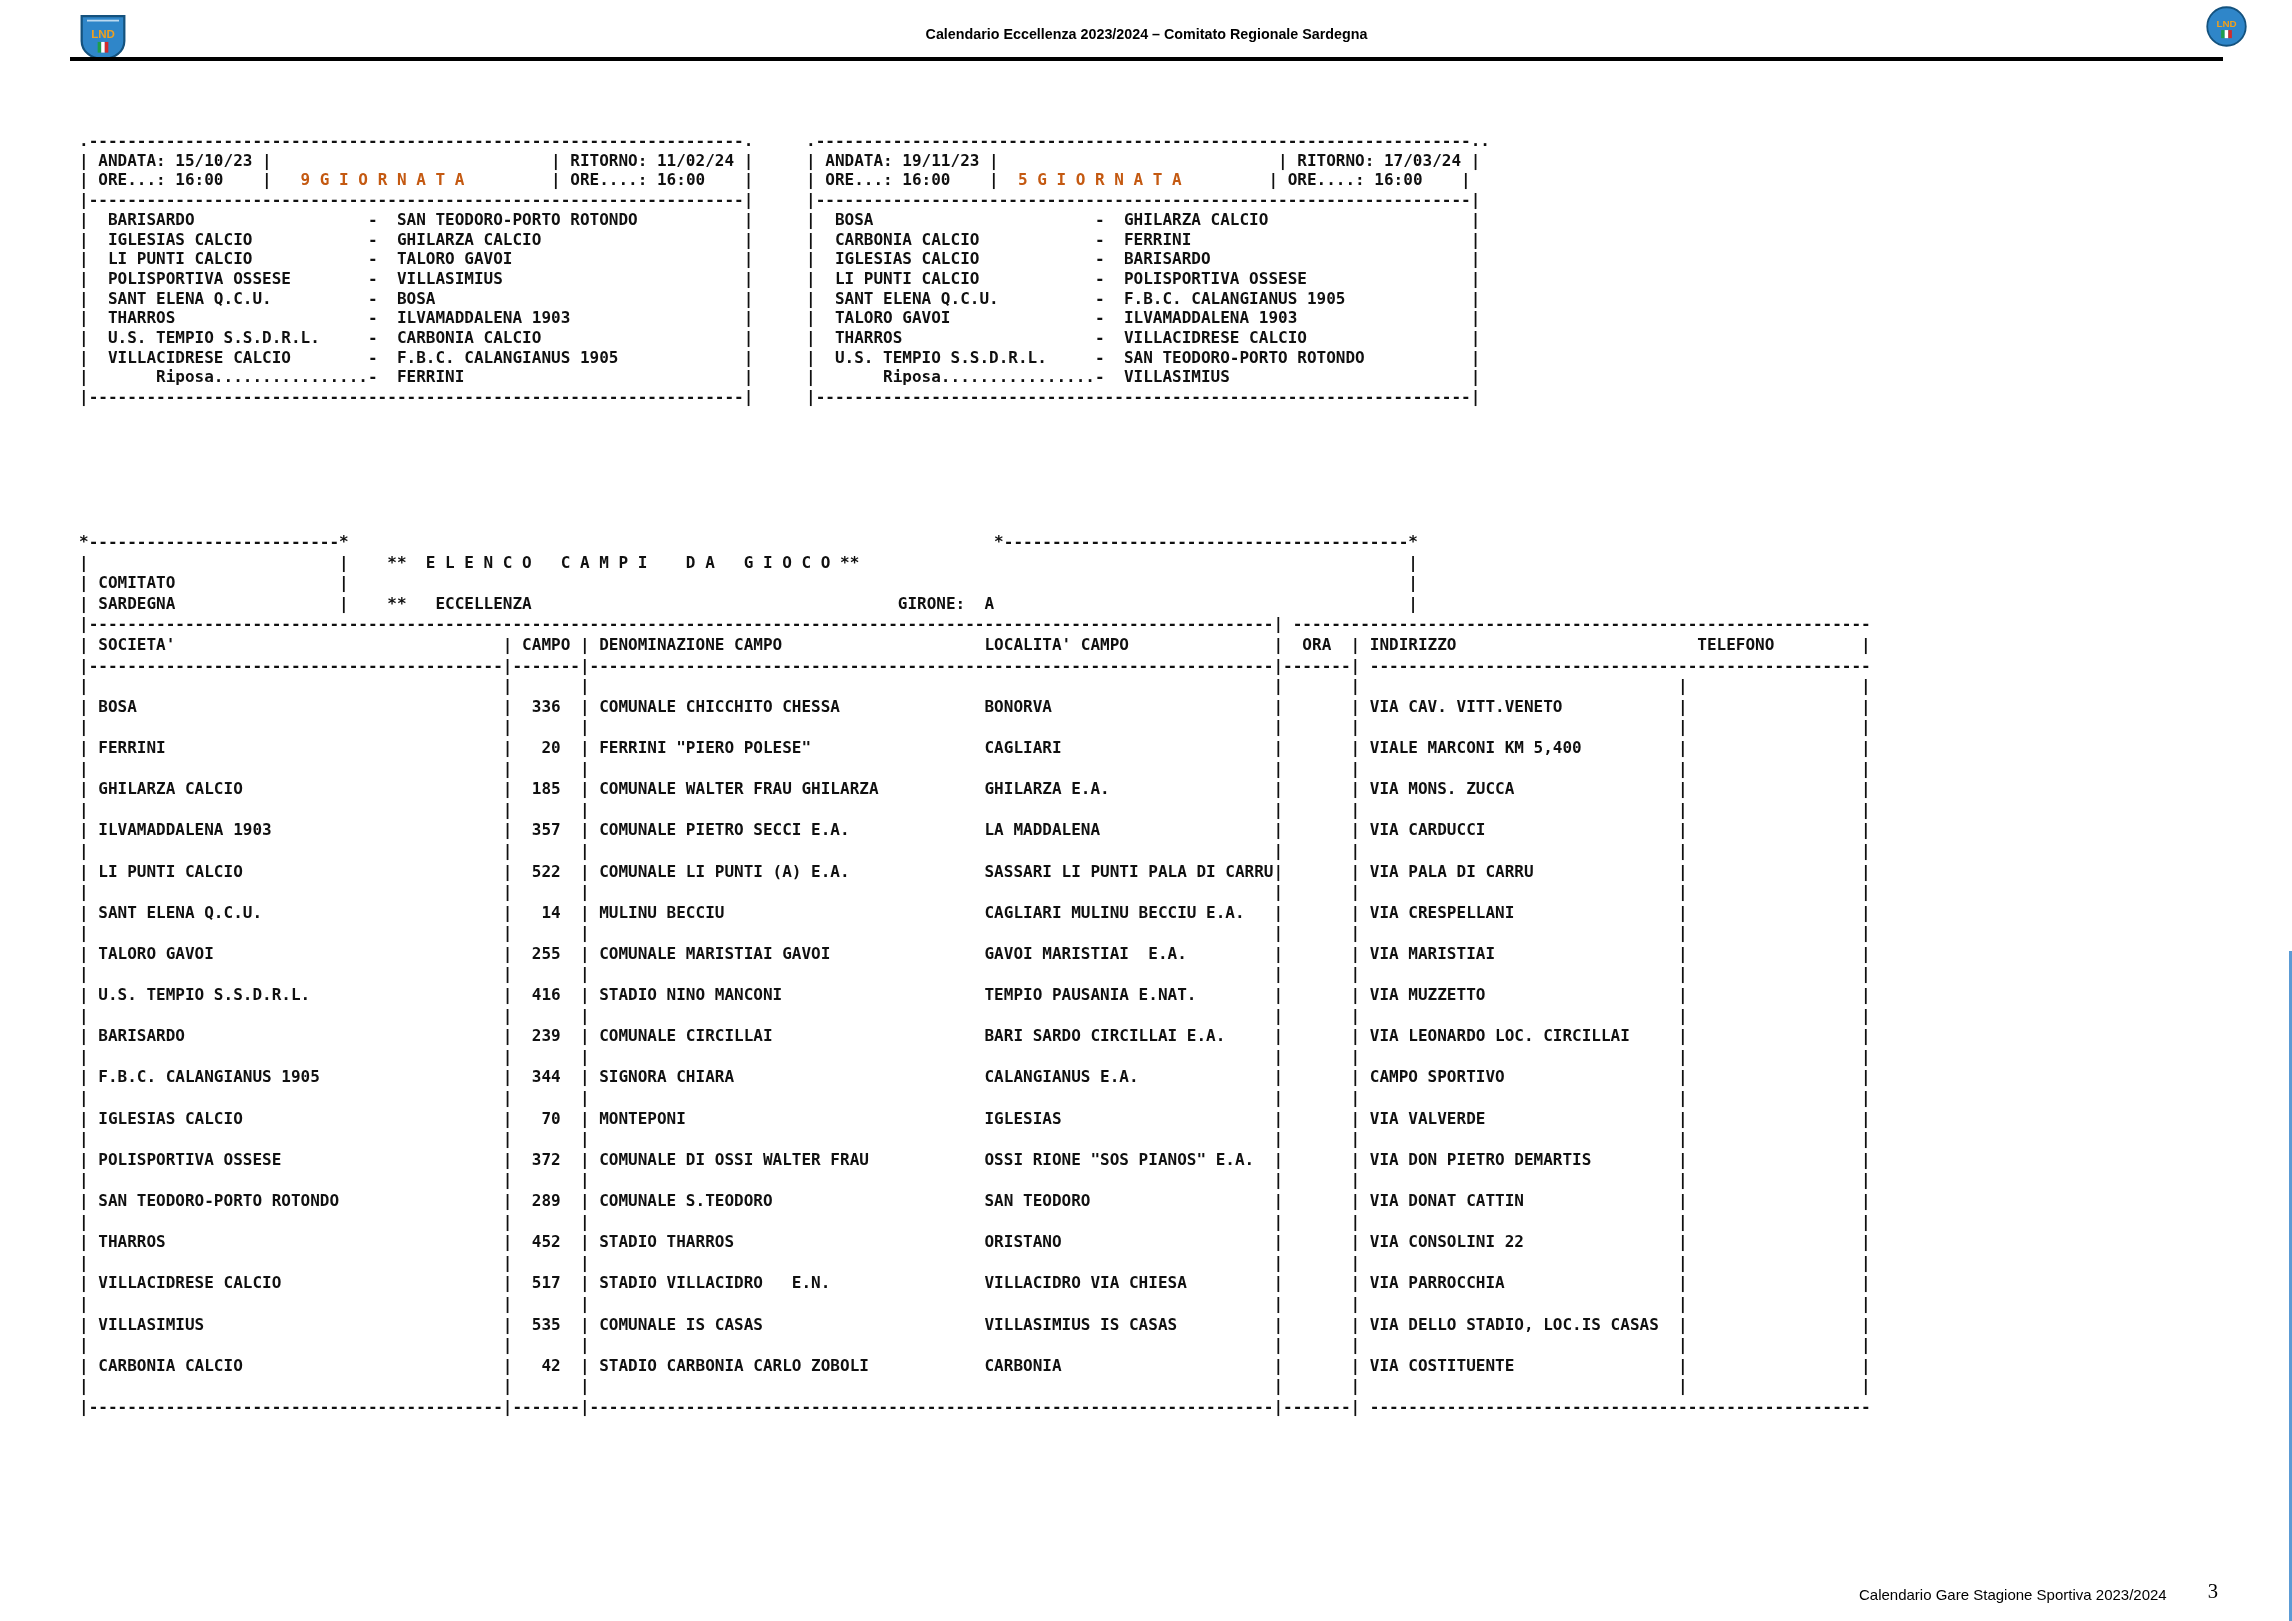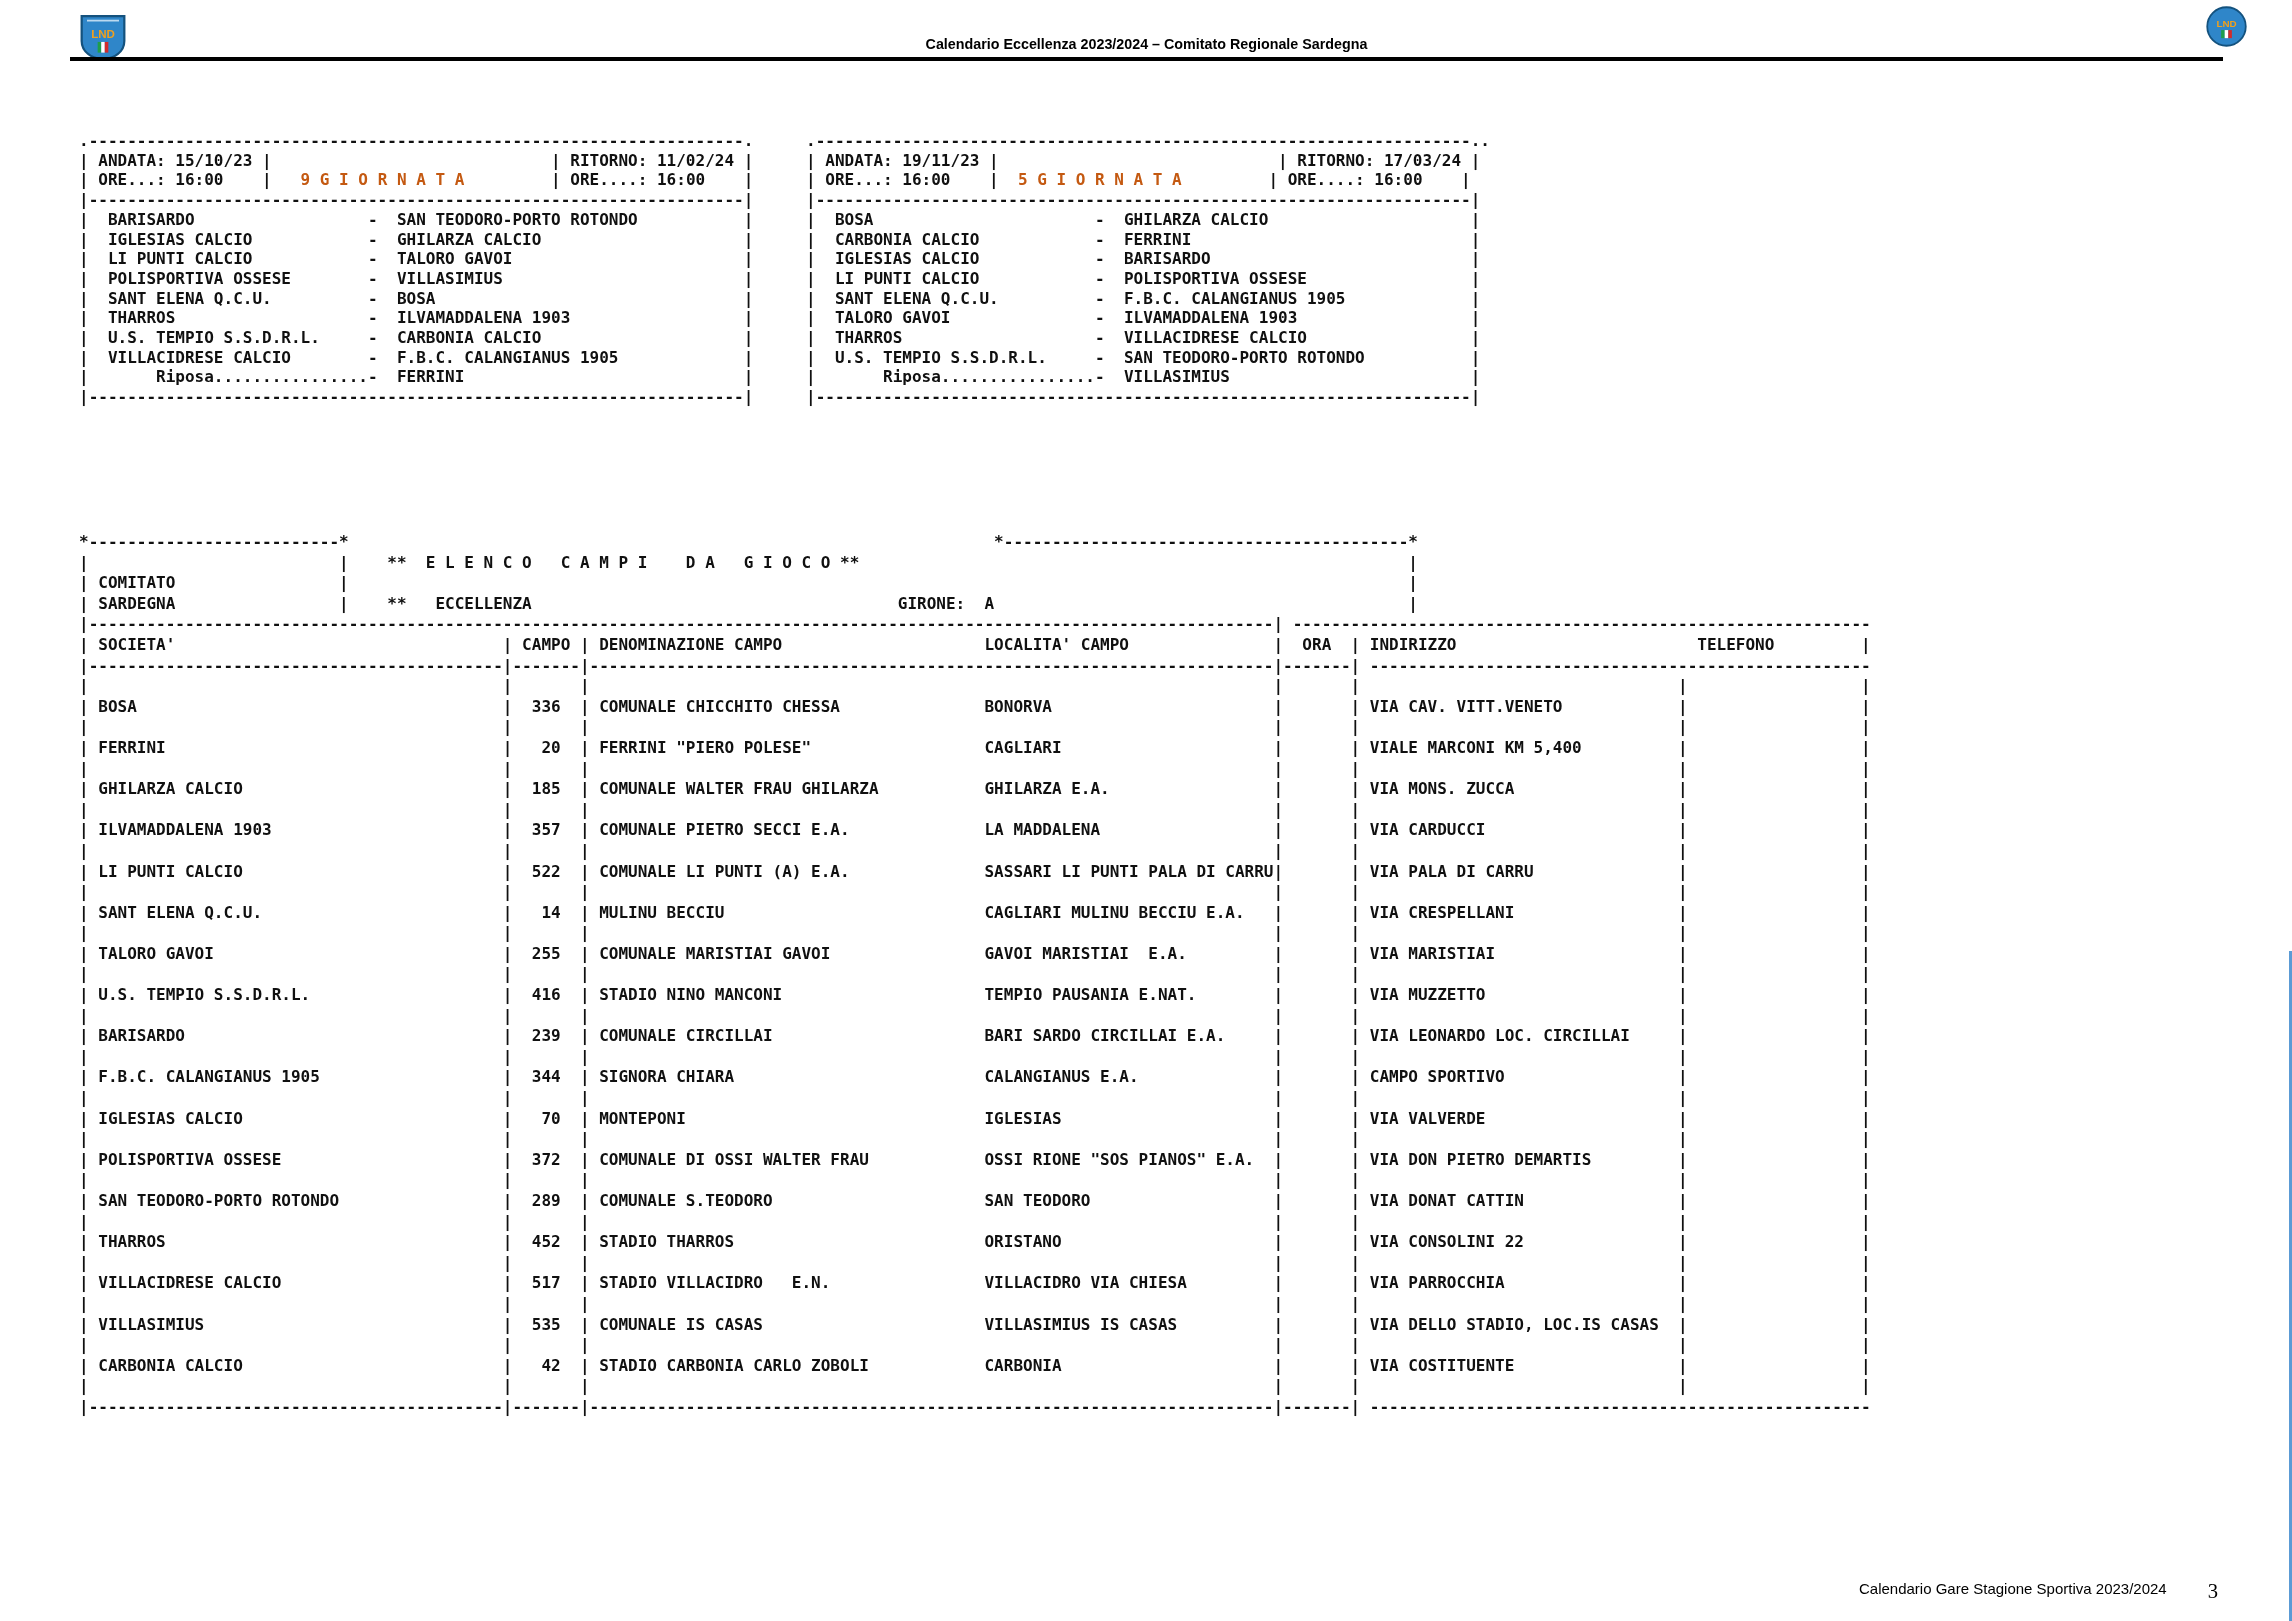--- a/index.html
+++ b/index.html
@@ -1,30 +1,30 @@
 <!DOCTYPE html>
 <html style="font-size:14.3px"><head>
 <meta charset="utf-8">
 <style>
   html,body{margin:0;padding:0;background:#ffffff;}
   .page{position:relative;width:2293px;height:1621px;background:#ffffff;overflow:hidden;
         font-family:"Liberation Sans",sans-serif;}
-  .title{position:absolute;top:36px;left:0;width:100%;text-align:center;
+  .title{position:absolute;top:26px;left:0;width:100%;text-align:center;
          font:700 14.3px "Liberation Sans",sans-serif;color:#000;}
   .rule{position:absolute;top:57px;left:70px;width:2153px;height:3.6px;background:#000;}
   .logo-left{position:absolute;left:79px;top:14.3px;}
   .logo-right{position:absolute;left:2205px;top:5.4px;}
   .mono{position:absolute;margin:0;font:bold 16px "DejaVu Sans Mono","Liberation Mono",monospace;
         color:#101010;white-space:pre;}
   .box{line-height:19.7px;top:131px;}
   .box1{left:79px;}
   .box2{left:806px;}
   .tbl{left:79px;top:532px;line-height:20.6px;}
   .orange{color:#c45911;}
-  .footer{position:absolute;top:1580px;right:75px;display:flex;align-items:flex-start;gap:41px;
+  .footer{position:absolute;top:1580px;right:75px;display:flex;align-items:flex-end;gap:41px;
           font-size:15px;color:#000;}
   .pageno{font-family:"Liberation Serif",serif;font-size:20.6px;}
   .edge{position:absolute;top:951px;right:0;width:4.5px;height:670px;background:#5b9bd5;}
 </style>
 </head>
 <body>
 
 <div class="page">
 
   <svg class="logo-left" width="48" height="47" viewBox="0 0 54 52">

